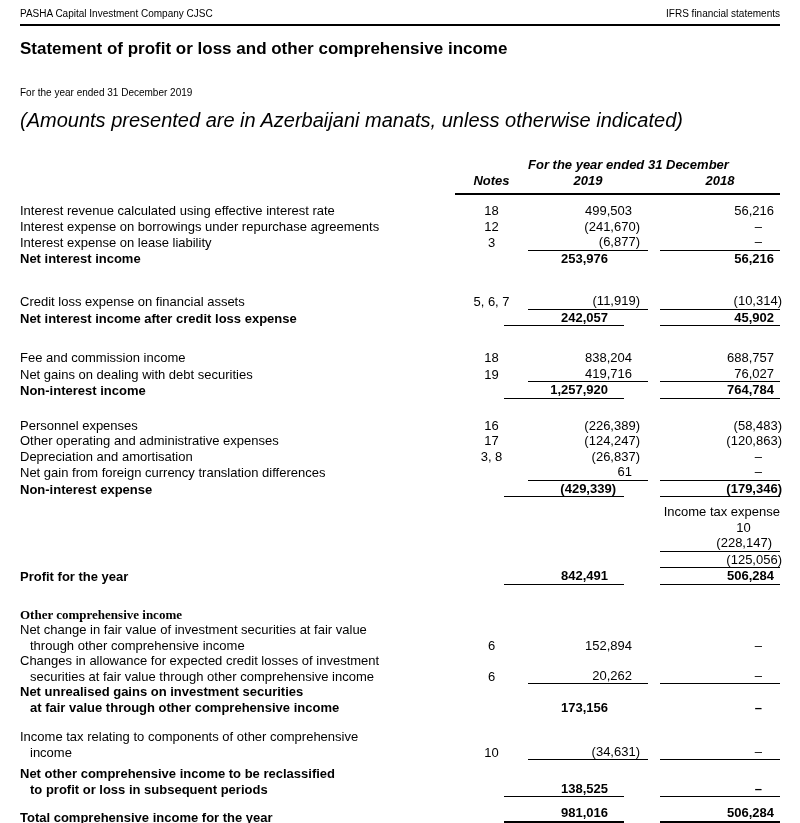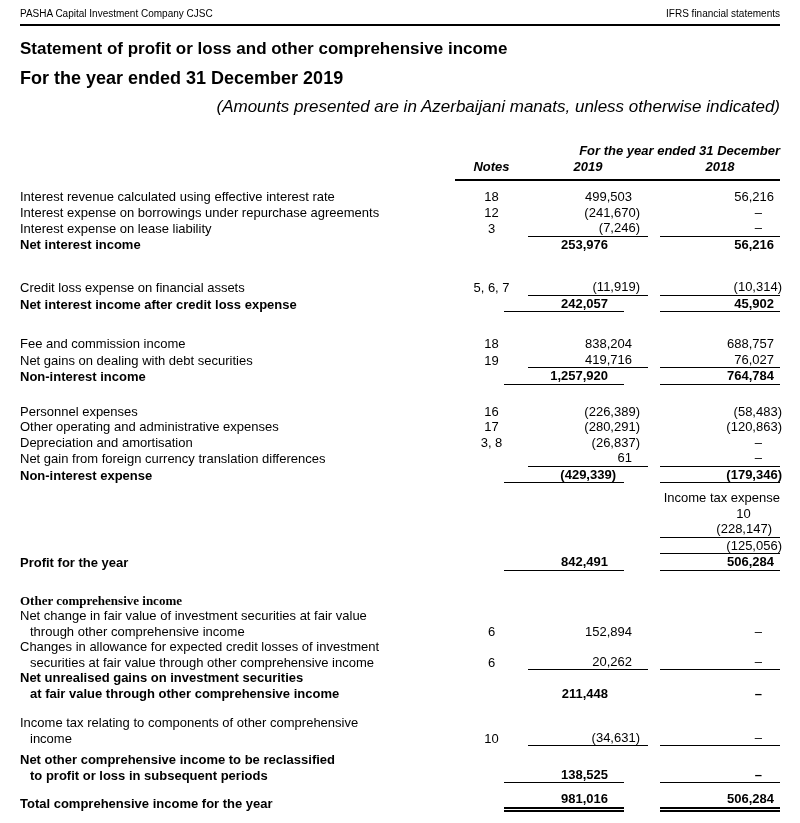--- a/index.html
+++ b/index.html
@@ -16,37 +16,37 @@
     display: flex; justify-content: space-between; align-items: flex-end;
     font-size: 10px; line-height: 17px;
   }
   .toprule { border-bottom: 2px solid #000; margin-top: 2px; }
 
   .title {
     margin-top: 13px; font-size: 17px; font-weight: bold;
     line-height: 19px; white-space: nowrap;
   }
   .subtitle {
-    margin-top: 11px; font-size: 18px; font-weight: bold;
+    margin-top: 25px; font-size: 10px; font-weight: normal;
     line-height: 19px; white-space: nowrap;
   }
   .amounts-note {
-    margin-top: 10px; font-size: 17px; font-style: italic;
-    line-height: 17px; white-space: nowrap; text-align: right;
+    margin-top: 10px; font-size: 20px; font-style: italic;
+    line-height: 17px; white-space: nowrap;
   }
 
   
   .stable { margin-top: 28px; font-size: 13px; }
   .thead { display: flex; }
   .thead .c-label { flex: 1 1 auto; }
   .head-group {
     width: 325px; border-bottom: 2px solid #000; padding-bottom: 5px;
     font-weight: bold; font-style: italic; line-height: 15.5px;
   }
-  .period-line { margin-left: 73px; width: 252px; text-align: right; white-space: nowrap; }
+  .period-line { margin-left: 73px; width: 252px; text-align: left; white-space: nowrap; }
   .cols-line { display: flex; }
   .h-notes { width: 73px; text-align: center; }
   .h-val  { width: 120px; text-align: center; }
   .h-gap  { width: 12px; }
 
   .row { display: flex; align-items: flex-end; line-height: 15.5px; }
   .row.bold { font-weight: bold; gap: 12px; }
   .c-label { flex: 1 1 auto; min-width: 0; }
   .c-label div { white-space: nowrap; }
   .c-label div.indent { padding-left: 10px; }
@@ -105,21 +105,21 @@
           <div class="c-notes">12</div>
           <div class="c-val v1"><span class="paren">(241,670)</span></div>
           <div class="c-gap"></div>
           <div class="c-val v2"><span class="dash">–</span></div>
         </div>
         <div class="row">
           <div class="c-label">
             <div>Interest expense on lease liability</div>
           </div>
           <div class="c-notes">3</div>
-          <div class="c-val v1 rule-b"><span class="paren">(7,246)</span></div>
+          <div class="c-val v1 rule-b"><span class="paren">(6,877)</span></div>
           <div class="c-gap"></div>
           <div class="c-val v2 rule-b"><span class="dash">–</span></div>
         </div>
         <div class="row bold">
           <div class="c-label">
             <div>Net interest income</div>
           </div>
           <div class="c-notes"></div>
           <div class="c-val v1"><span>253,976</span></div>
           <div class="c-gap"></div>
@@ -177,21 +177,21 @@
           <div class="c-notes">16</div>
           <div class="c-val v1"><span class="paren">(226,389)</span></div>
           <div class="c-gap"></div>
           <div class="c-val v2"><span class="paren">(58,483)</span></div>
         </div>
         <div class="row">
           <div class="c-label">
             <div>Other operating and administrative expenses</div>
           </div>
           <div class="c-notes">17</div>
-          <div class="c-val v1"><span class="paren">(280,291)</span></div>
+          <div class="c-val v1"><span class="paren">(124,247)</span></div>
           <div class="c-gap"></div>
           <div class="c-val v2"><span class="paren">(120,863)</span></div>
         </div>
         <div class="row">
           <div class="c-label">
             <div>Depreciation and amortisation</div>
           </div>
           <div class="c-notes">3, 8</div>
           <div class="c-val v1"><span class="paren">(26,837)</span></div>
           <div class="c-gap"></div>
@@ -261,21 +261,21 @@
           <div class="c-val v1 rule-b"><span>20,262</span></div>
           <div class="c-gap"></div>
           <div class="c-val v2 rule-b"><span class="dash">–</span></div>
         </div>
         <div class="row bold">
           <div class="c-label">
             <div>Net unrealised gains on investment securities</div>
             <div class="indent">at fair value through other comprehensive income</div>
           </div>
           <div class="c-notes"></div>
-          <div class="c-val v1"><span>211,448</span></div>
+          <div class="c-val v1"><span>173,156</span></div>
           <div class="c-gap"></div>
           <div class="c-val v2"><span class="dash">–</span></div>
         </div>
         <div class="row" style="margin-top: 14px;">
           <div class="c-label">
             <div>Income tax relating to components of other comprehensive</div>
             <div class="indent">income</div>
           </div>
           <div class="c-notes">10</div>
           <div class="c-val v1 rule-b"><span class="paren">(34,631)</span></div>

